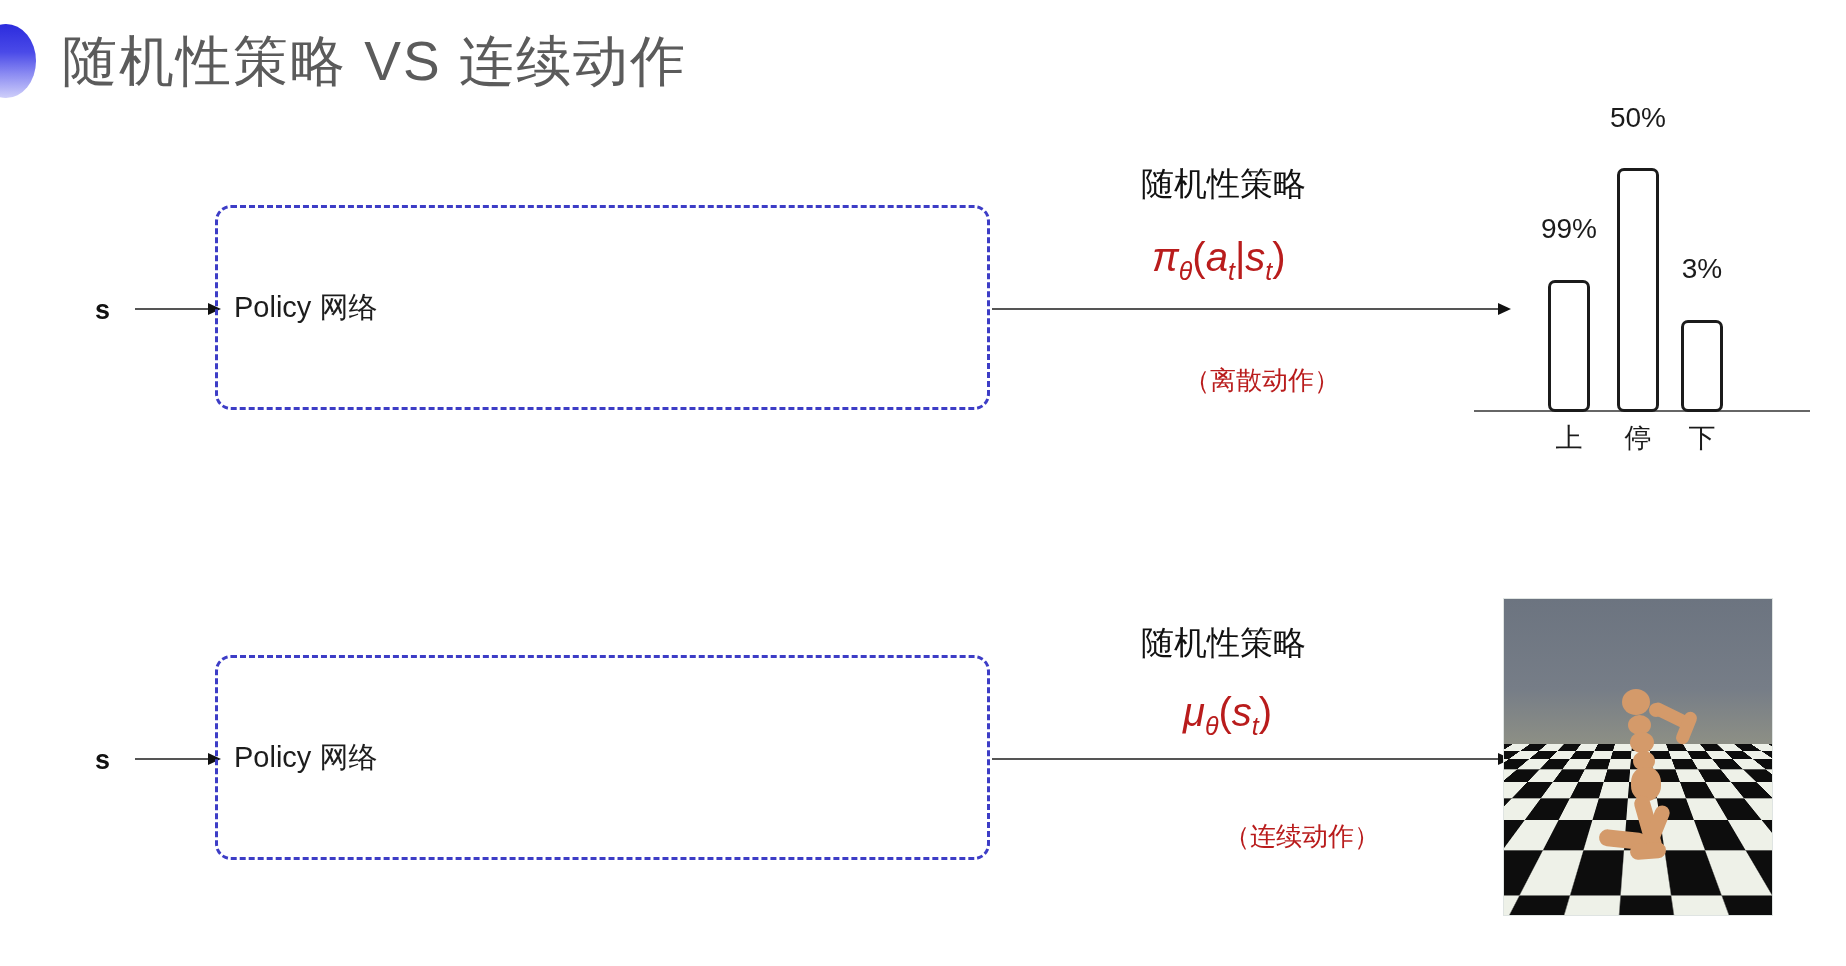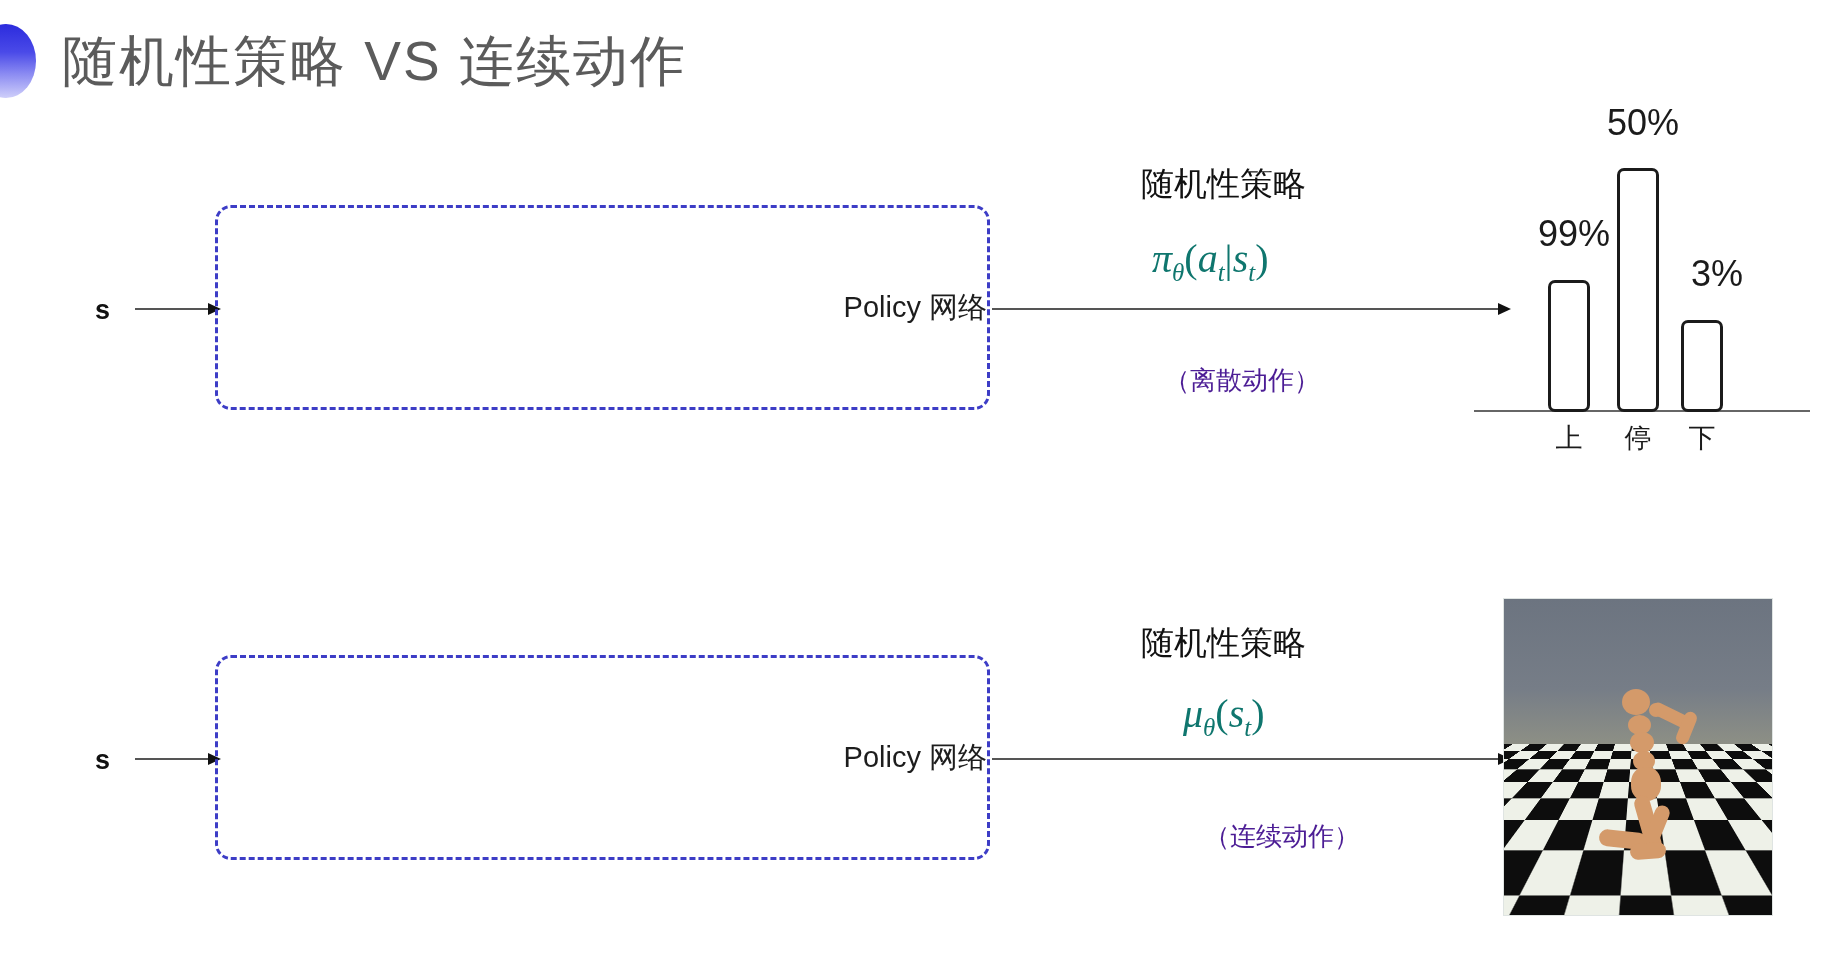--- a/index.html
+++ b/index.html
@@ -21,21 +21,21 @@
   }
 
   
   .policy-box{
     position:absolute;width:775px;height:205px;
     border:3px dashed #3d3dc6;border-radius:16px;background:transparent;
     box-sizing:border-box;
   }
   .policy-label{
     position:absolute;left:16px;right:0;top:50%;transform:translateY(-50%);
-    text-align:right;font-size:29px;color:#1d1d1d;
+    text-align:left;font-size:29px;color:#1d1d1d;
   }
 
   .s-label{
     position:absolute;font-size:27px;font-weight:bold;color:#111;
     font-style:normal;
   }
 
   
   .arrow{position:absolute;height:12px;}
   .arrow .shaft{
@@ -45,42 +45,42 @@
     position:absolute;top:0;width:0;height:0;
     border-top:6px solid transparent;border-bottom:6px solid transparent;
     border-left:13px solid #111;
   }
 
   
   .ann-title{
     position:absolute;font-size:33px;color:#111;white-space:nowrap;
   }
   .ann-formula{
-    position:absolute;font-family:Liberation Serif, serif;
-    font-style:italic;font-size:40px;color:#0f766e;white-space:nowrap;
+    position:absolute;font-family:Liberation Sans, sans-serif;
+    font-style:italic;font-size:40px;color:#b91c1c;white-space:nowrap;
   }
   .ann-formula .sub{
     font-size:25px;vertical-align:sub;font-style:italic;
   }
   .ann-formula .paren{font-style:normal;}
   .ann-red{
-    position:absolute;font-size:26px;color:#4c1d95;white-space:nowrap;
+    position:absolute;font-size:26px;color:#b91c1c;white-space:nowrap;margin-left:20px;
   }
 
   
   #bar-chart{position:absolute;left:1466px;top:100px;width:345px;height:340px;}
   #bar-baseline{
     position:absolute;left:8px;top:310px;width:336px;height:2px;background:#666;
   }
   .bar{
     position:absolute;box-sizing:border-box;
     border:3px solid #1b1b1b;border-radius:7px;background:#ffffff;
   }
   .bar-value{
-    position:absolute;font-size:36px;color:#1b1b1b;text-align:right;
+    position:absolute;font-size:28px;color:#1b1b1b;text-align:center;
     white-space:nowrap;
   }
   .bar-cat{
     position:absolute;font-size:27px;color:#1b1b1b;text-align:center;
     white-space:nowrap;top:320px;
   }
 
   
   #sim-image{
     position:absolute;left:1503px;top:598px;width:270px;height:318px;

